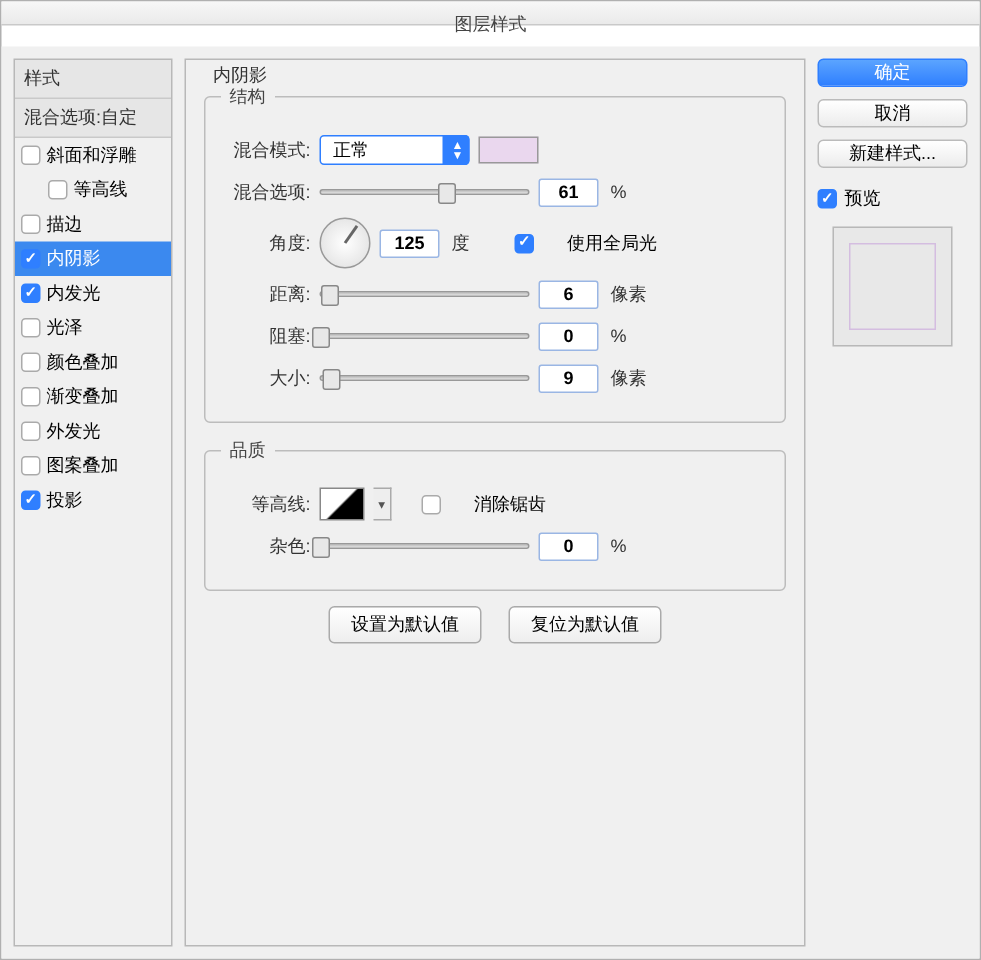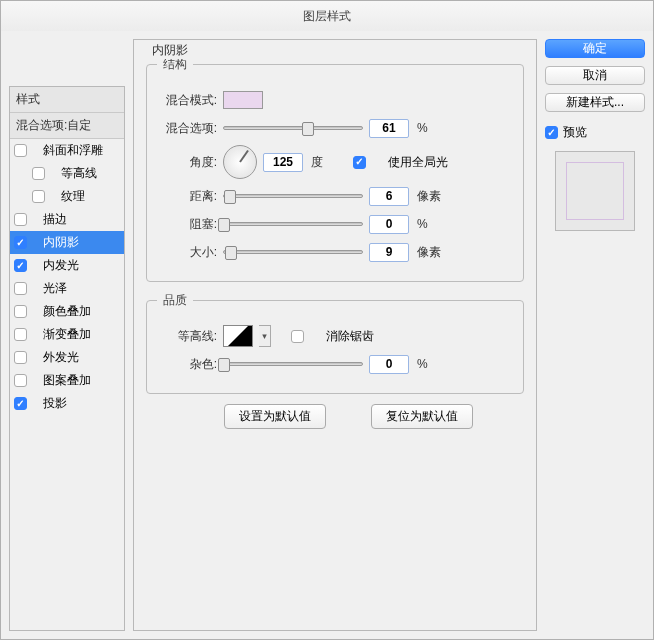--- a/index.html
+++ b/index.html
@@ -1,24 +1,24 @@
 <!DOCTYPE html>
 <html><head>
 <meta charset="utf-8">
 <style>
   * { box-sizing: border-box; font-family: -apple-system, "Helvetica Neue", Arial, sans-serif; font-size: 12px; }
   body { margin: 0; background: #fff; }
   .window { width: 654px; height: 640px; background: #fff; border: 1px solid #b0b0b0; position: relative; }
-  .titlebar { height: 37px; background: linear-gradient(#f7f7f7,#eaeaea); border-bottom: 1px solid #c9c9c9; text-align: center; line-height: 30px; color: #444; }
+  .titlebar { height: 16px; background: linear-gradient(#f7f7f7,#eaeaea); border-bottom: 1px solid #c9c9c9; text-align: center; line-height: 30px; color: #444; }
   .content { position: absolute; top: 30px; left: 0; right: 0; bottom: 0; background: #f0f0f0; padding: 8px; display: flex; gap: 8px; }
 
   
-  .styles-panel { width: 116px; border: 1px solid #b8b8b8; background: #f0f0f0; margin-top: 47px; }
+  .styles-panel { width: 106px; border: 1px solid #b8b8b8; background: #f0f0f0; }
   .styles-header { background: #e6e6e6; border-bottom: 1px solid #c9c9c9; padding: 4px 6px; color: #333; }
-  .styles-item { padding: 3px 4px; display: flex; align-items: center; gap: 16px; cursor: default; }
+  .styles-item { padding: 3px 4px; display: flex; align-items: center; gap: 4px; cursor: default; }
   .styles-item.indent { padding-left: 22px; }
   .styles-item.selected { background: #3b89ef; color: #fff; }
   .cb { width: 13px; height: 13px; border: 1px solid #aaa; border-radius: 3px; background: #fff; display: inline-flex; align-items: center; justify-content: center; font-size: 10px; color: #fff; }
   .cb.checked { background: #2f7fff; border-color: #2f7fff; }
   .cb.checked::after { content: "✓"; font-weight: bold; line-height: 1; }
 
   
   .center { flex: 1; border: 1px solid #b8b8b8; background: #f0f0f0; padding: 10px 12px 12px 12px; position: relative; }
   .panel-title { position: absolute; top: 2px; left: 14px; padding: 0 4px; background: #f0f0f0; color: #333; z-index: 2; }
 
@@ -34,21 +34,21 @@
   .slider { flex: 0 0 140px; height: 4px; background: linear-gradient(#bbb,#e5e5e5); border: 1px solid #999; border-radius: 2px; position: relative; }
   .slider .thumb { position: absolute; top: -5px; width: 12px; height: 14px; background: #e8e8e8; border: 1px solid #888; border-radius: 2px; transform: translateX(-50%); }
   .numbox { width: 40px; height: 19px; border: 1px solid #9ab6e4; background: #fff; text-align: center; border-radius: 2px; font-weight: bold; }
   .unit { color: #333; margin-left: 2px; width: 30px; }
   .dial { width: 34px; height: 34px; border: 1px solid #999; border-radius: 50%; background: radial-gradient(circle at 50% 50%, #fff, #ddd); position: relative; }
   .dial .needle { position: absolute; width: 2px; height: 14px; background: #666; left: 50%; top: 50%; transform-origin: top center; transform: translate(-50%,0) rotate(215deg); }
   .chkline { display: inline-flex; align-items: center; gap: 22px; }
   .contour-swatch { width: 30px; height: 22px; border: 1px solid #888; background: linear-gradient(135deg, #fff 0 48%, #000 52% 100%); position: relative; }
   .contour-arrow { width: 12px; height: 22px; border: 1px solid #aaa; border-left: none; background: #eee; display: inline-flex; align-items: center; justify-content: center; font-size: 9px; color: #555; }
   .btnrow { display: flex; gap: 18px; margin-top: 6px; justify-content: center; }
-  .push { border: 1px solid #aaa; border-radius: 4px; background: linear-gradient(#fff,#eee); padding: 3px 14px; cursor: default; margin-left: 27px; }
+  .push { border: 1px solid #aaa; border-radius: 4px; background: linear-gradient(#fff,#eee); padding: 3px 14px; cursor: default; }
 
   
   .rightcol { width: 100px; display: flex; flex-direction: column; gap: 8px; align-items: stretch; }
   .btn { border: 1px solid #bbb; border-radius: 4px; background: linear-gradient(#fff,#ececec); padding: 0 0; text-align: center; cursor: default; }
   .btn.primary { background: linear-gradient(#5ba4ff,#2f7fff); color: #fff; border-color: #2f7fff; }
   .preview-label { display: flex; align-items: center; gap: 5px; margin-top: 4px; }
   .preview-box { width: 80px; height: 80px; border: 1px solid #b8b8b8; background: #e8e8e8; margin-top: 2px; align-self: center; position: relative; }
   .preview-inner { position: absolute; top: 10px; left: 10px; right: 10px; bottom: 10px; border: 1px solid #d4bde0; }
 </style>
 </head>
@@ -64,24 +64,20 @@
       <div class="styles-header">混合选项:自定</div>
       <div id="styles-list">
           <div class="styles-item">
             <span class="cb"></span>
             <span>斜面和浮雕</span>
           </div>
           <div class="styles-item indent">
             <span class="cb"></span>
             <span>等高线</span>
           </div>
-          <div class="styles-item indent">
-            <span class="cb"></span>
-            <span>纹理</span>
-          </div>
           <div class="styles-item">
             <span class="cb"></span>
             <span>描边</span>
           </div>
           <div class="styles-item selected">
             <span class="cb checked"></span>
             <span>内阴影</span>
           </div>
           <div class="styles-item">
             <span class="cb checked"></span>
@@ -115,20 +111,26 @@
     </div>
 
     <div class="center">
       <div class="panel-title">内阴影</div>
 
       <fieldset style="">
         <legend>结构</legend>
 
         <div class="row">
           <div class="lbl">混合模式:</div>
+          <div class="select-wrap">
+            <select>
+              <option>正常</option>
+            </select>
+            <div class="arrows">▲<br>▼</div>
+          </div>
           <div class="swatch"></div>
         </div>
 
         <div class="row">
           <div class="lbl">混合选项:</div>
           <div class="slider">
               <div class="thumb" style="left:61%"></div>
             </div>
           <input class="numbox" value="61" style="">
           <span class="unit">%</span>

